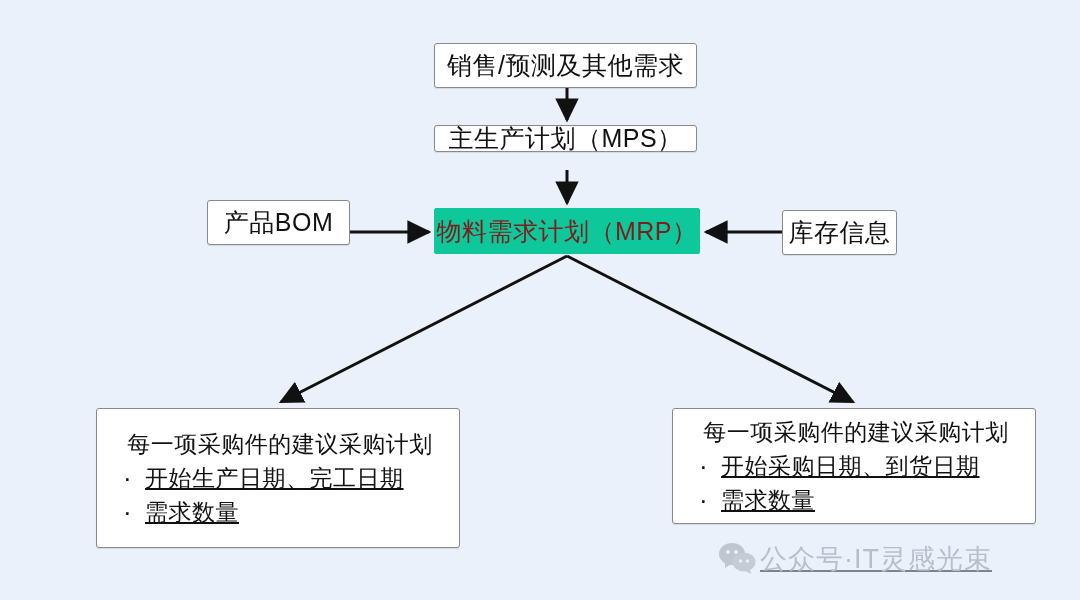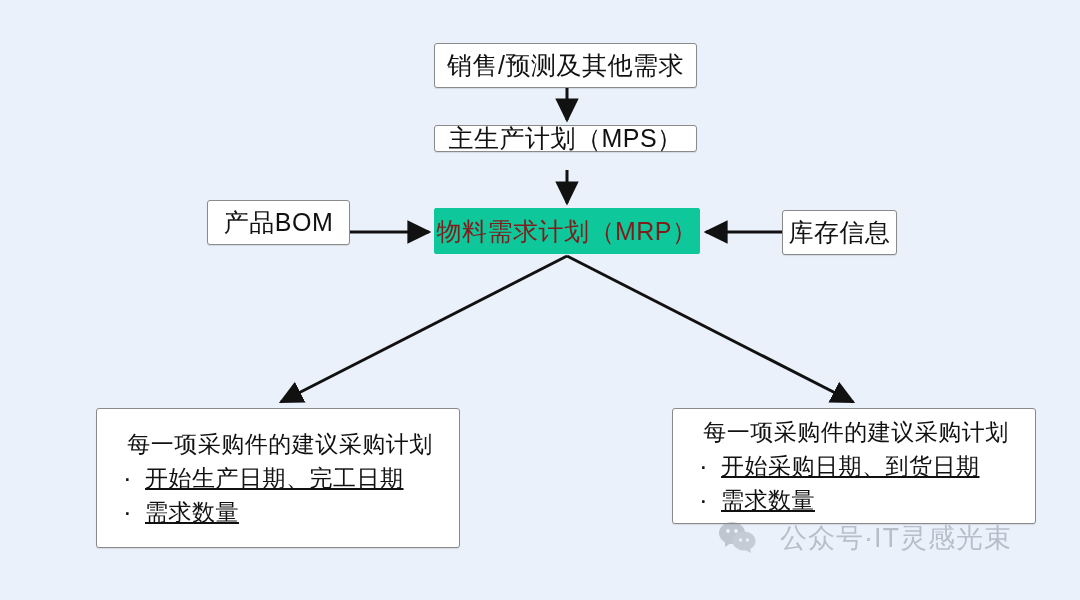--- a/index.html
+++ b/index.html
@@ -92,26 +92,27 @@
     left: 4px;
     top: -2px;
     font-size: 26px;
     line-height: 1;
   }
 
   
   #watermark {
     position: absolute;
     left: 718px;
-    top: 520px;
+    top: 541px;
     display: flex;
     align-items: center;
-    gap: 22px;
+    gap: 2px;
     opacity: 0.45;
     pointer-events: none;
+    text-decoration: underline;
   }
   #watermark .wm-text {
     font-size: 27px;
     color: #7b8291;
     white-space: nowrap;
     letter-spacing: 1px;
   }
 </style>
 </head>
 <body>

